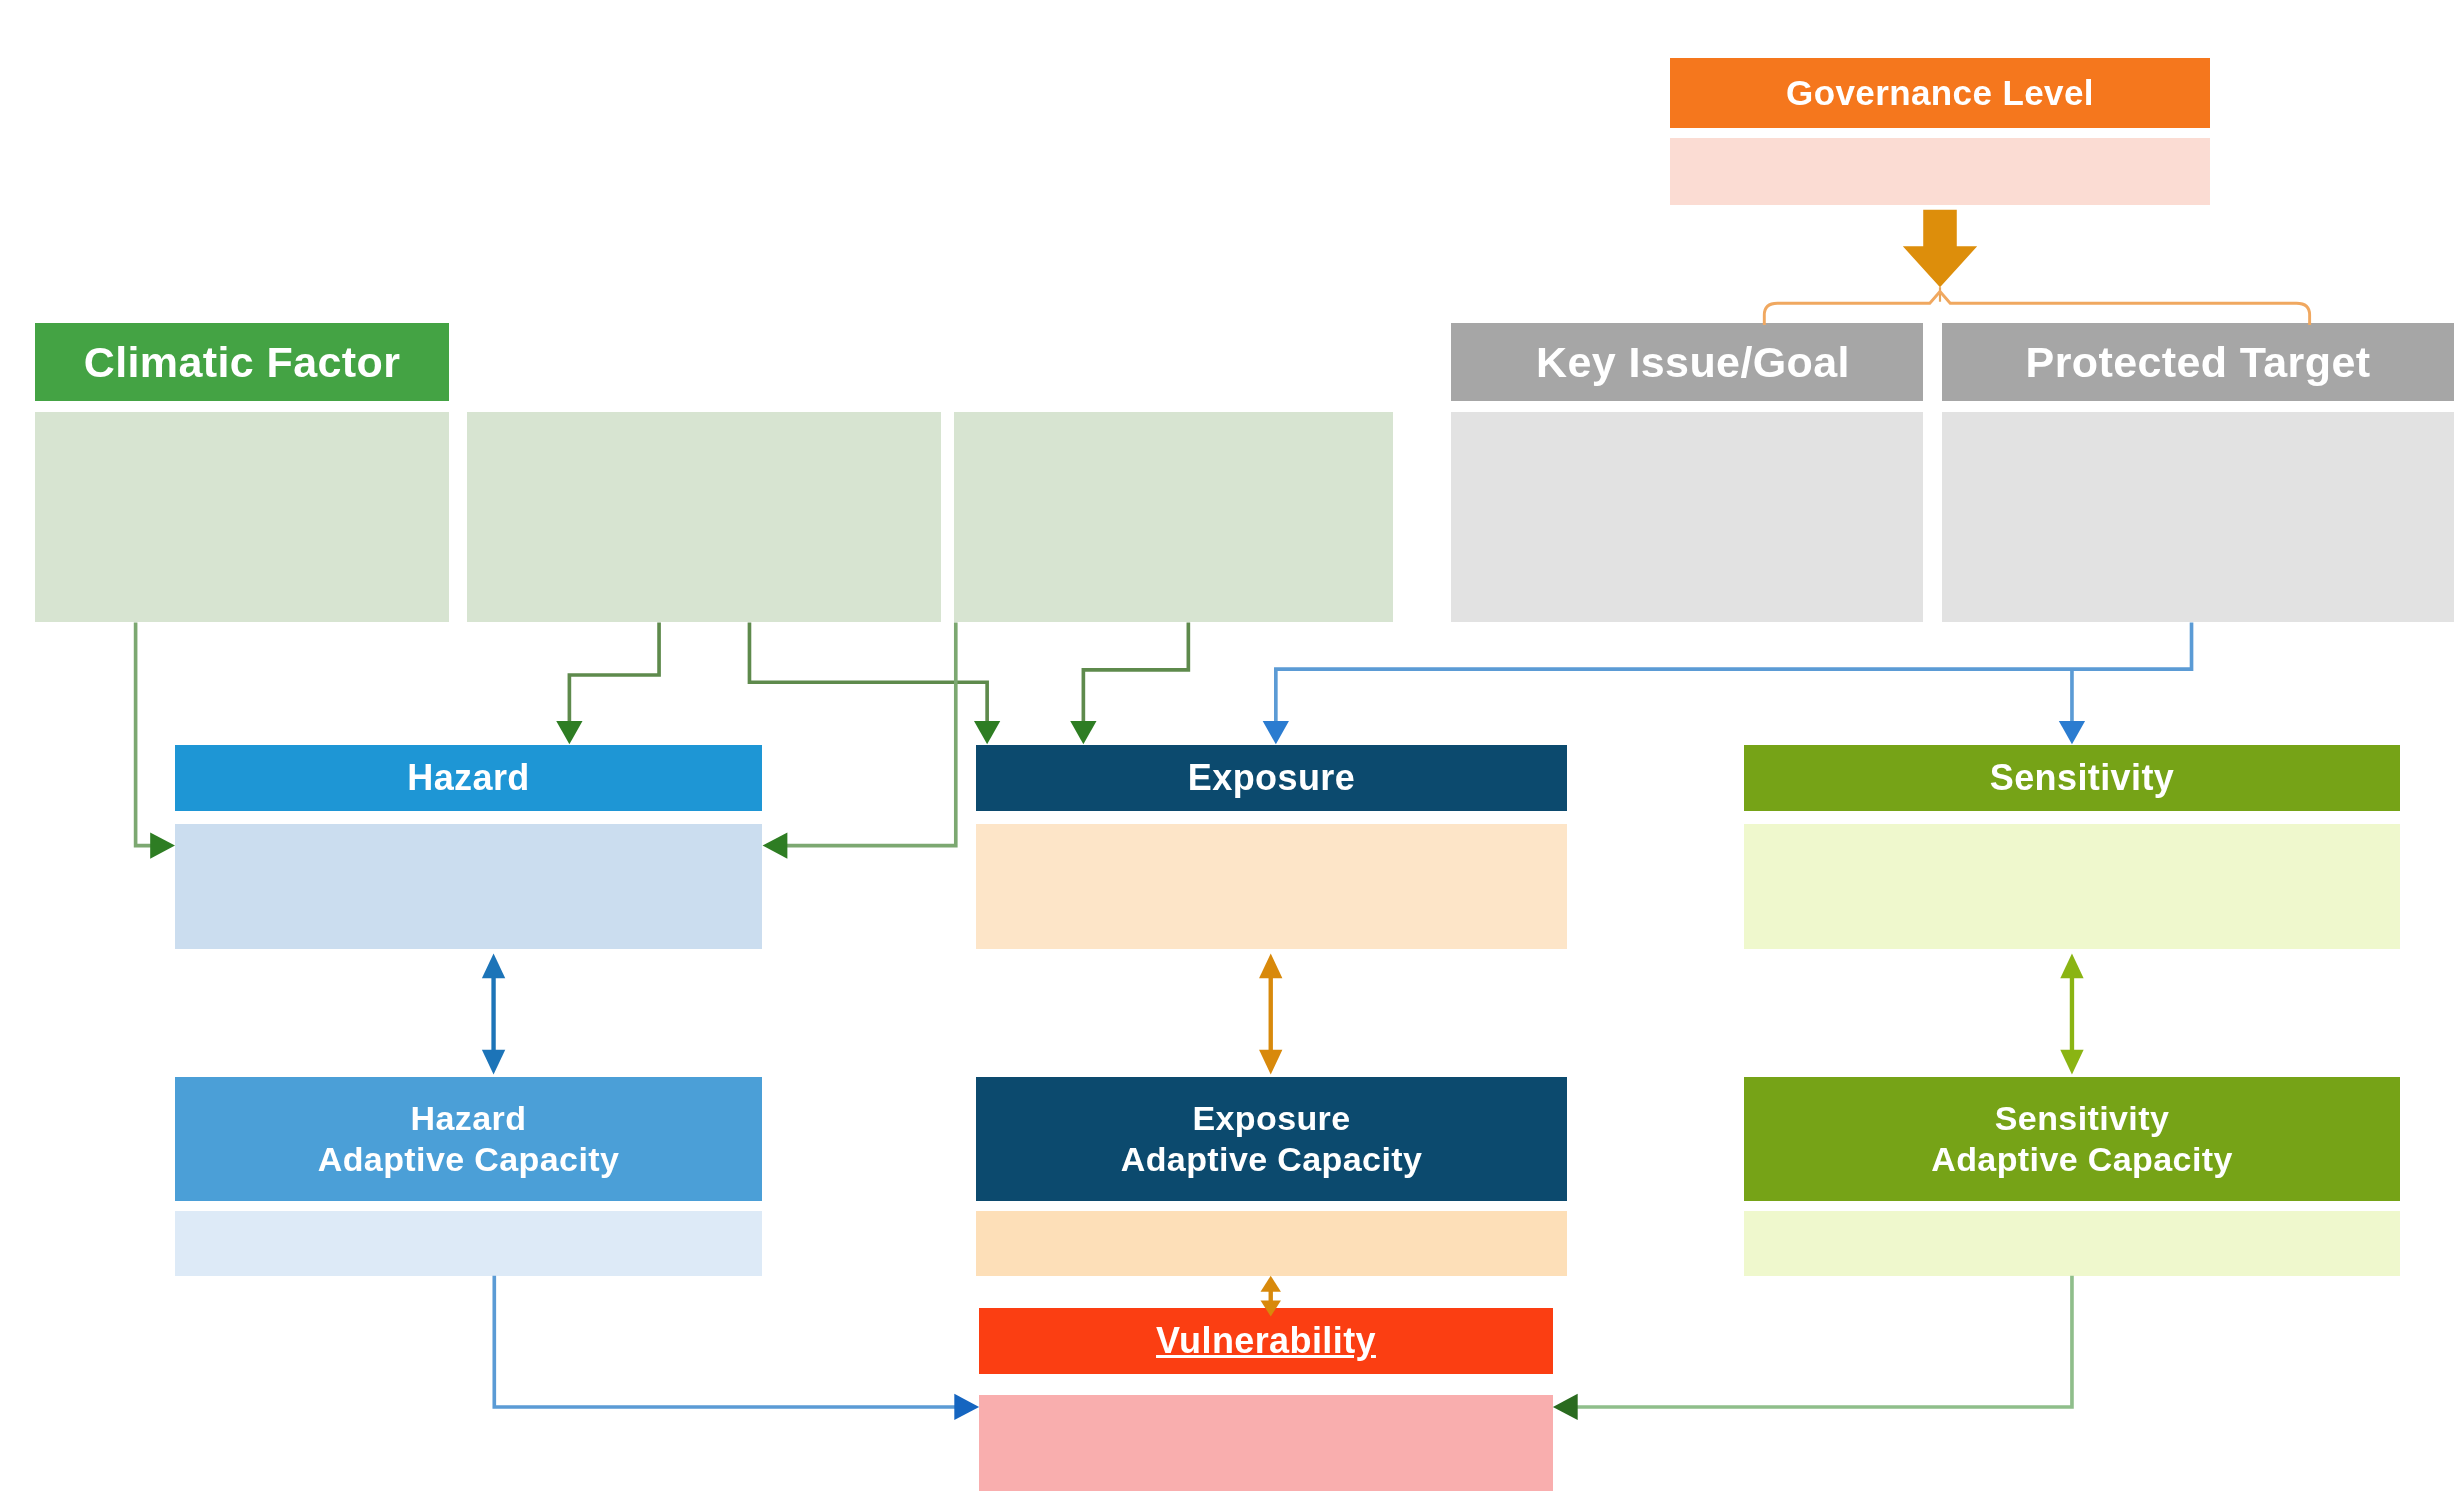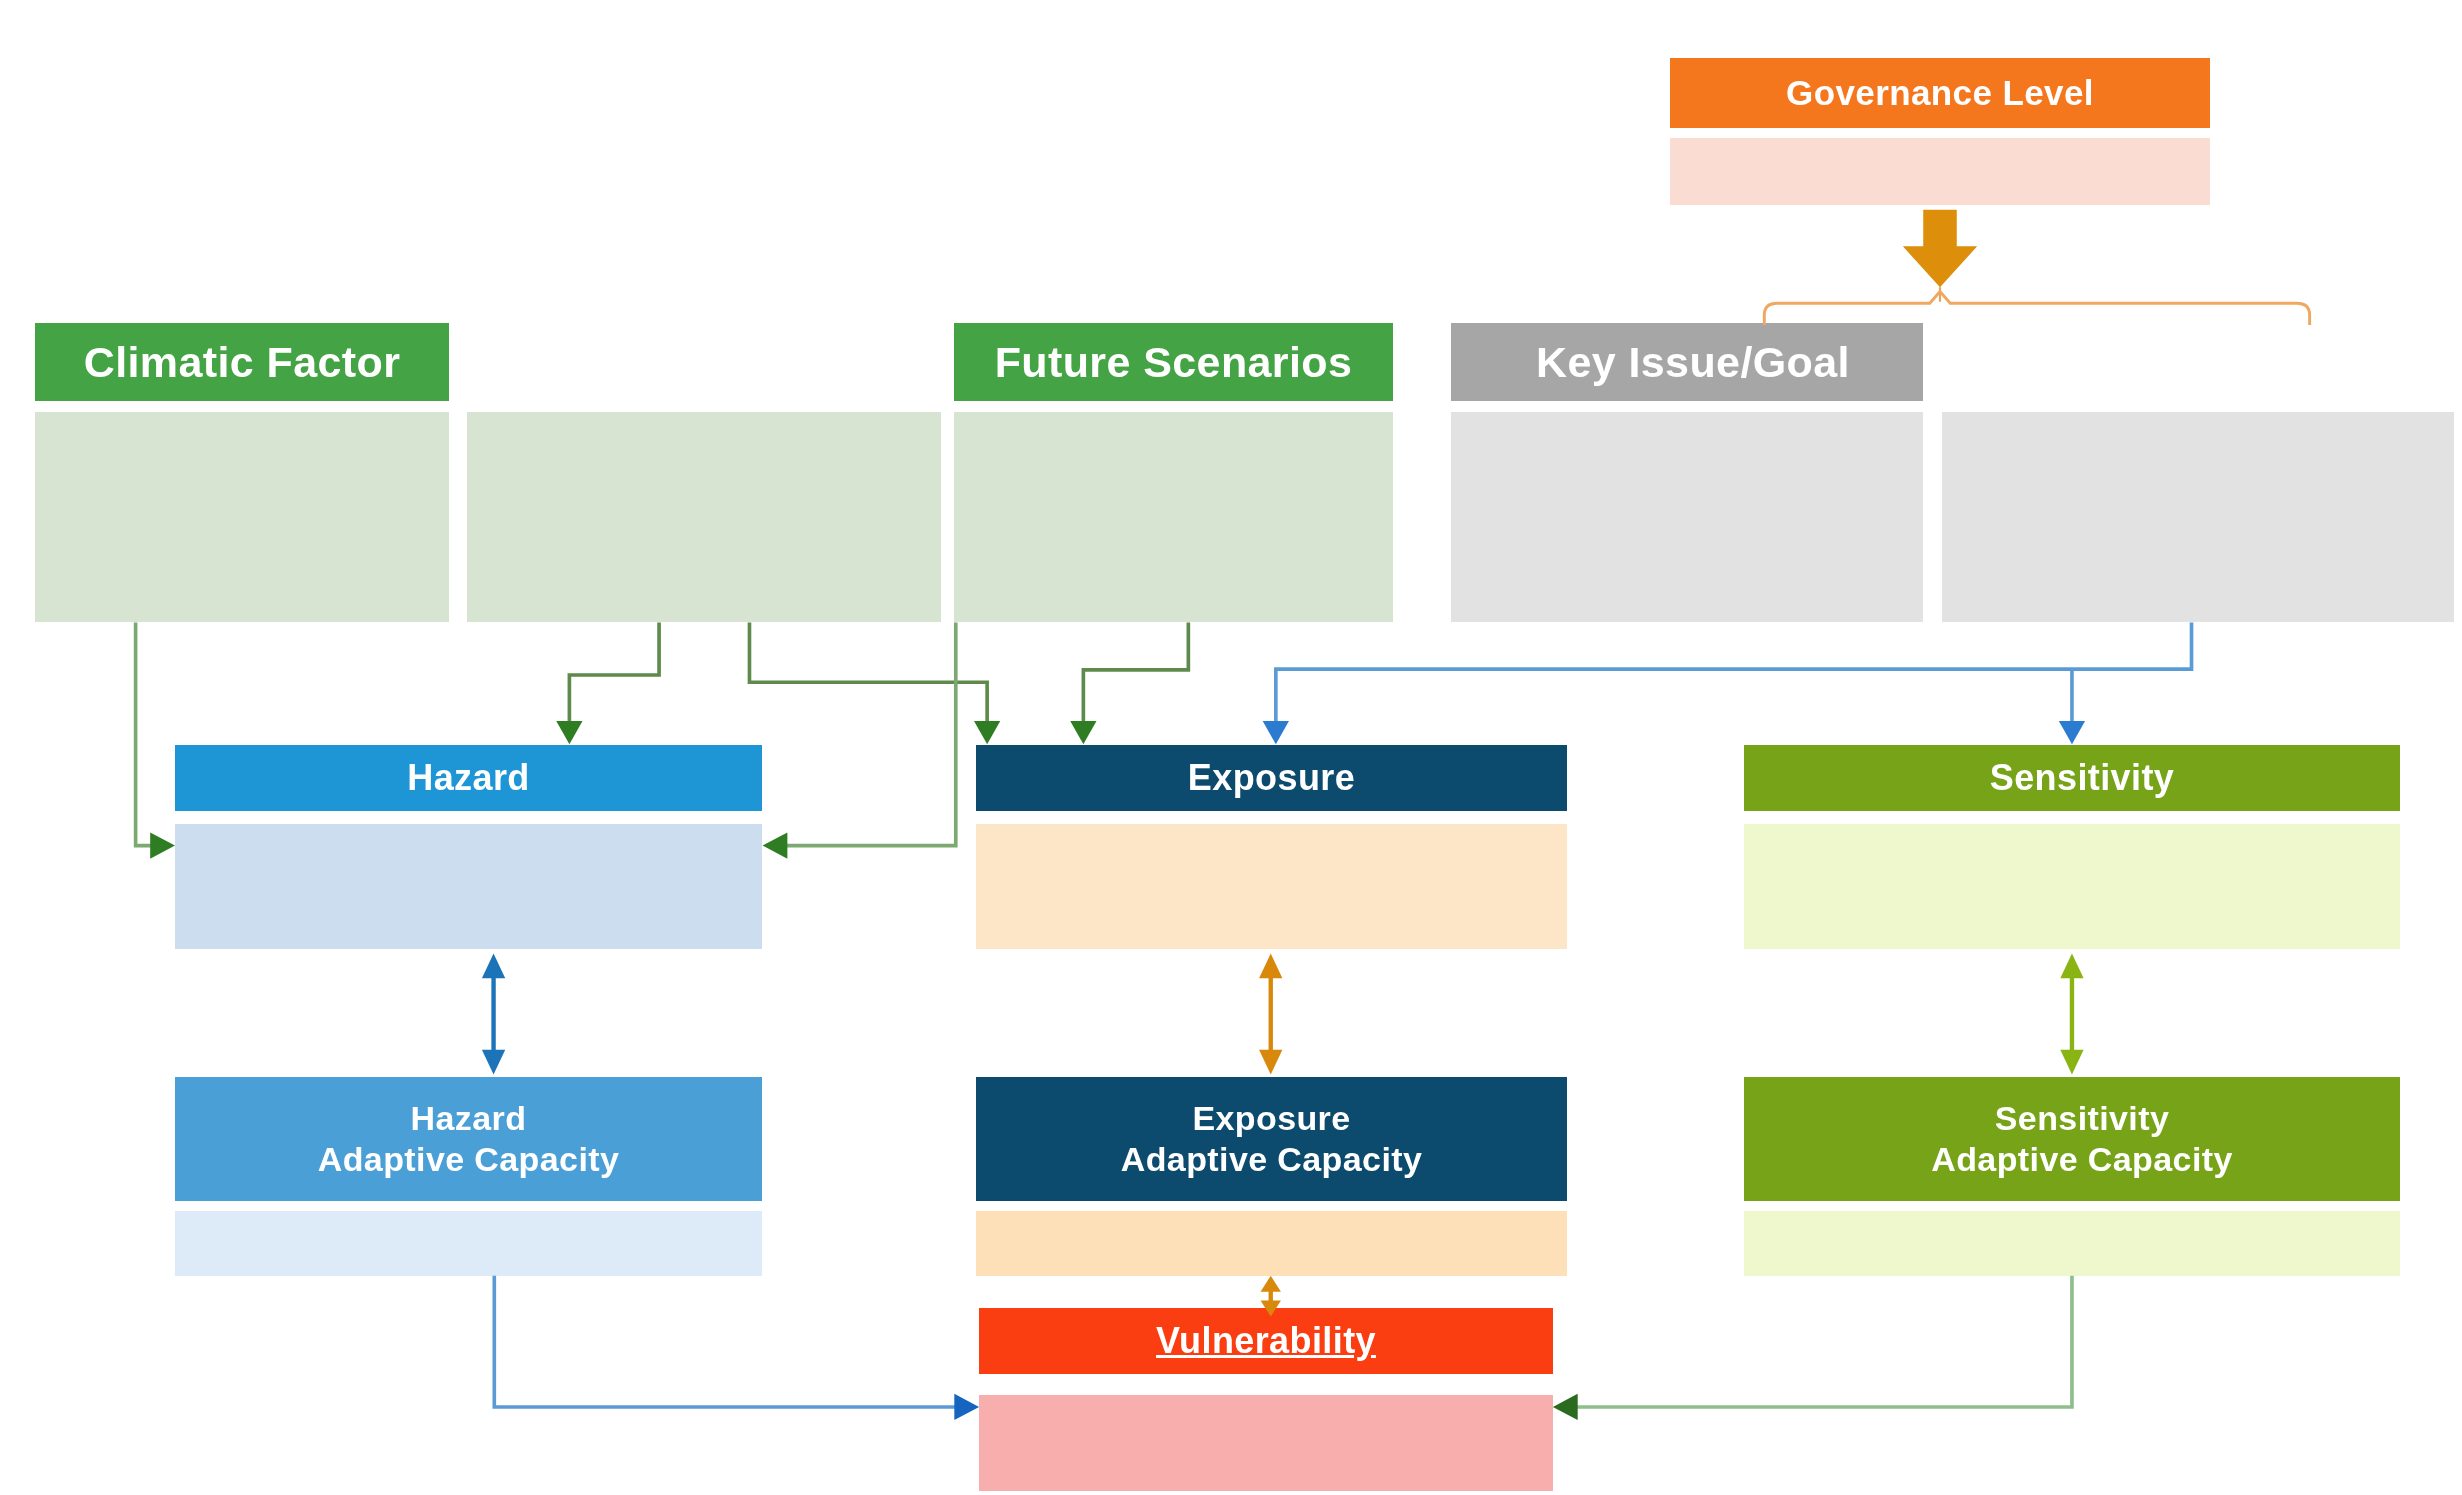--- a/index.html
+++ b/index.html
@@ -47,26 +47,26 @@
 <div class="canvas">
 
   <div class="box hdr single c-gov" style="left:1670px;top:22px;width:540px;height:70px;font-size:35px;">Governance Level</div>
   <div class="box c-gov-body" style="left:1670px;top:102px;width:540px;height:67px;"></div>
 
   <div class="box hdr rowb c-green" style="left:35px;top:287px;width:414px;height:78px;">Climatic Factor</div>
   <div class="box c-green-body" style="left:35px;top:376px;width:414px;height:210px;"></div>
 
   <div class="box c-green-body" style="left:467px;top:376px;width:474px;height:210px;"></div>
 
-  <div class="box hdr rowb c-green" style="left:954px;top:287px;width:439px;height:78px;">Future Scenarios</div>
   <div class="box c-green-body" style="left:954px;top:376px;width:439px;height:210px;"></div>
 
   <div class="box hdr rowb c-gray" style="left:1451px;top:287px;width:472px;height:78px;padding-left:12px;">Key Issue/Goal</div>
   <div class="box c-gray-body" style="left:1451px;top:376px;width:472px;height:210px;"></div>
 
+  <div class="box hdr rowb c-gray" style="left:1942px;top:287px;width:512px;height:78px;">Protected Target</div>
   <div class="box c-gray-body" style="left:1942px;top:376px;width:512px;height:210px;"></div>
 
   <div class="box hdr single c-hazard" style="left:175px;top:709px;width:587px;height:66px;">Hazard</div>
   <div class="box c-hazard-body" style="left:175px;top:788px;width:587px;height:125px;"></div>
 
   <div class="box hdr single c-exposure" style="left:976px;top:709px;width:591px;height:66px;">Exposure</div>
   <div class="box c-exposure-body" style="left:976px;top:788px;width:591px;height:125px;"></div>
 
   <div class="box hdr single c-sens" style="left:1744px;top:709px;width:656px;height:66px;">Sensitivity</div>
   <div class="box c-sens-body" style="left:1744px;top:788px;width:656px;height:125px;"></div>

